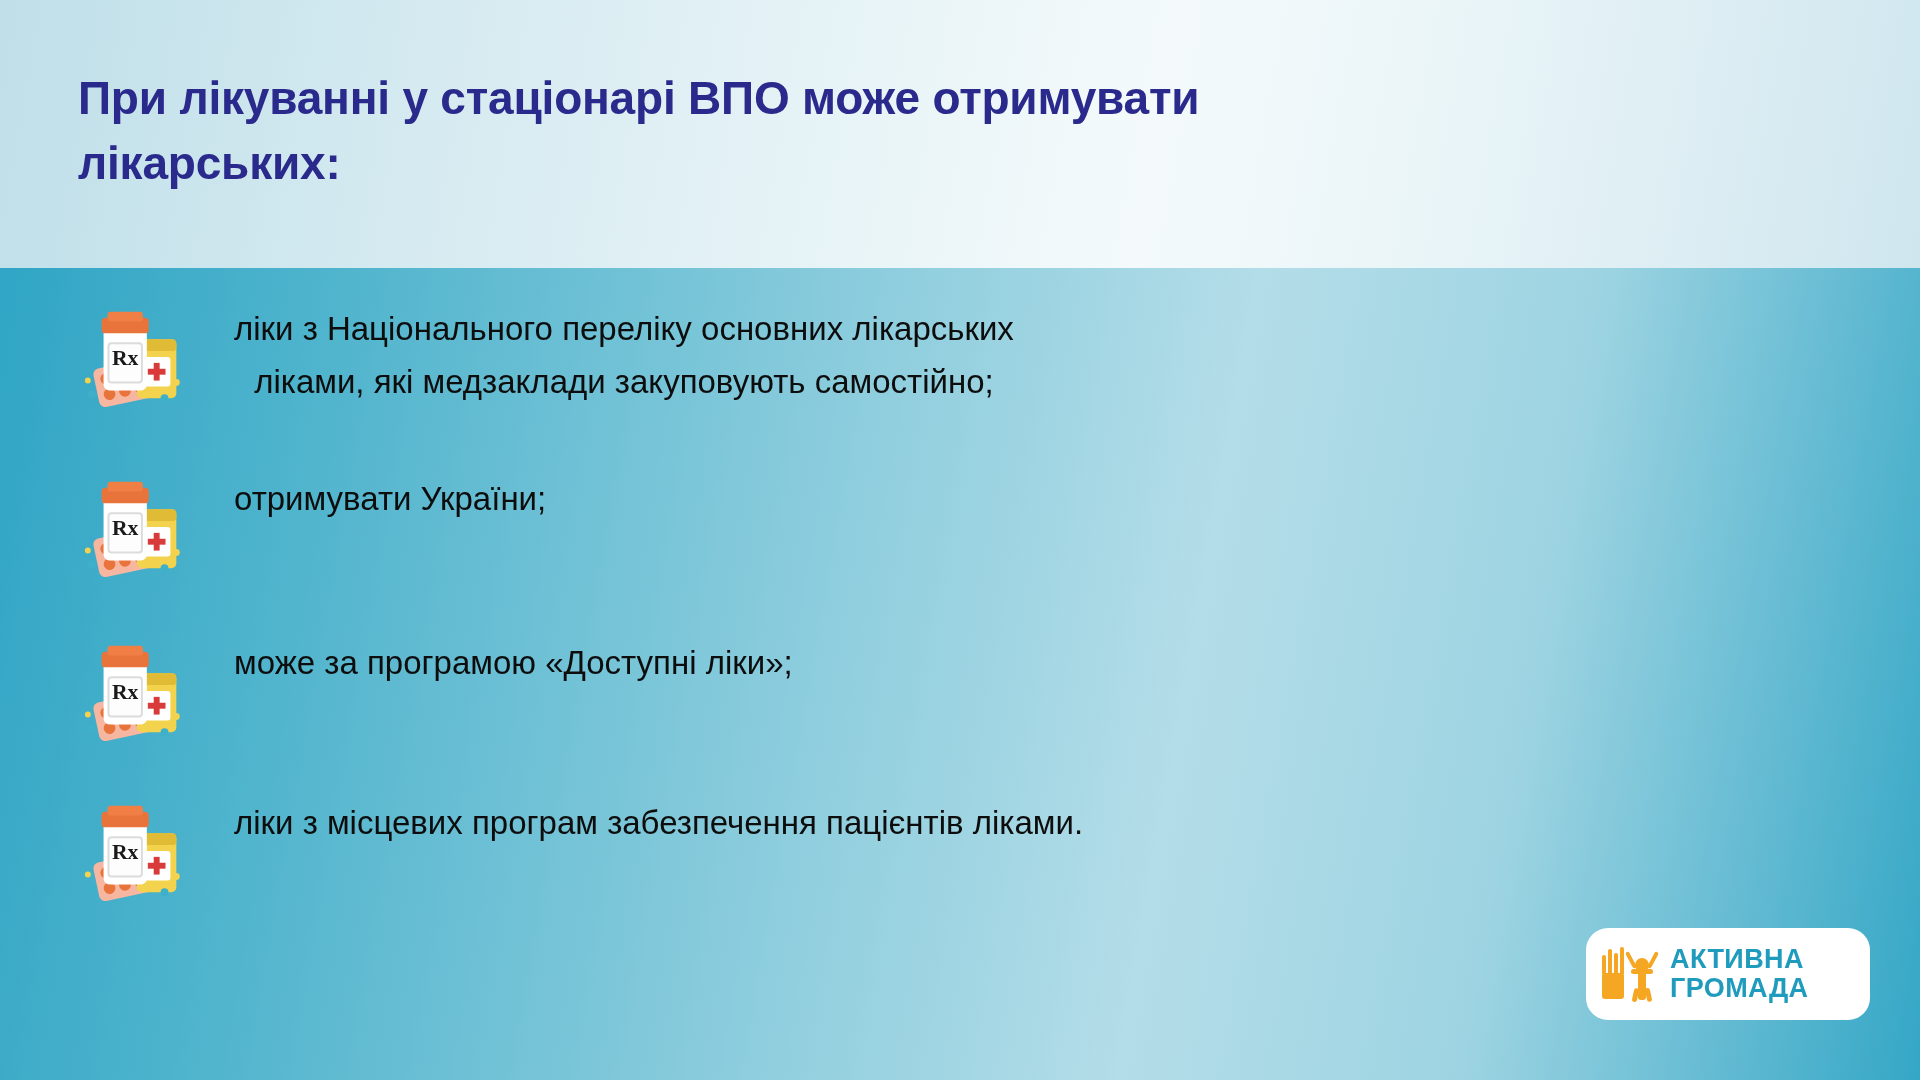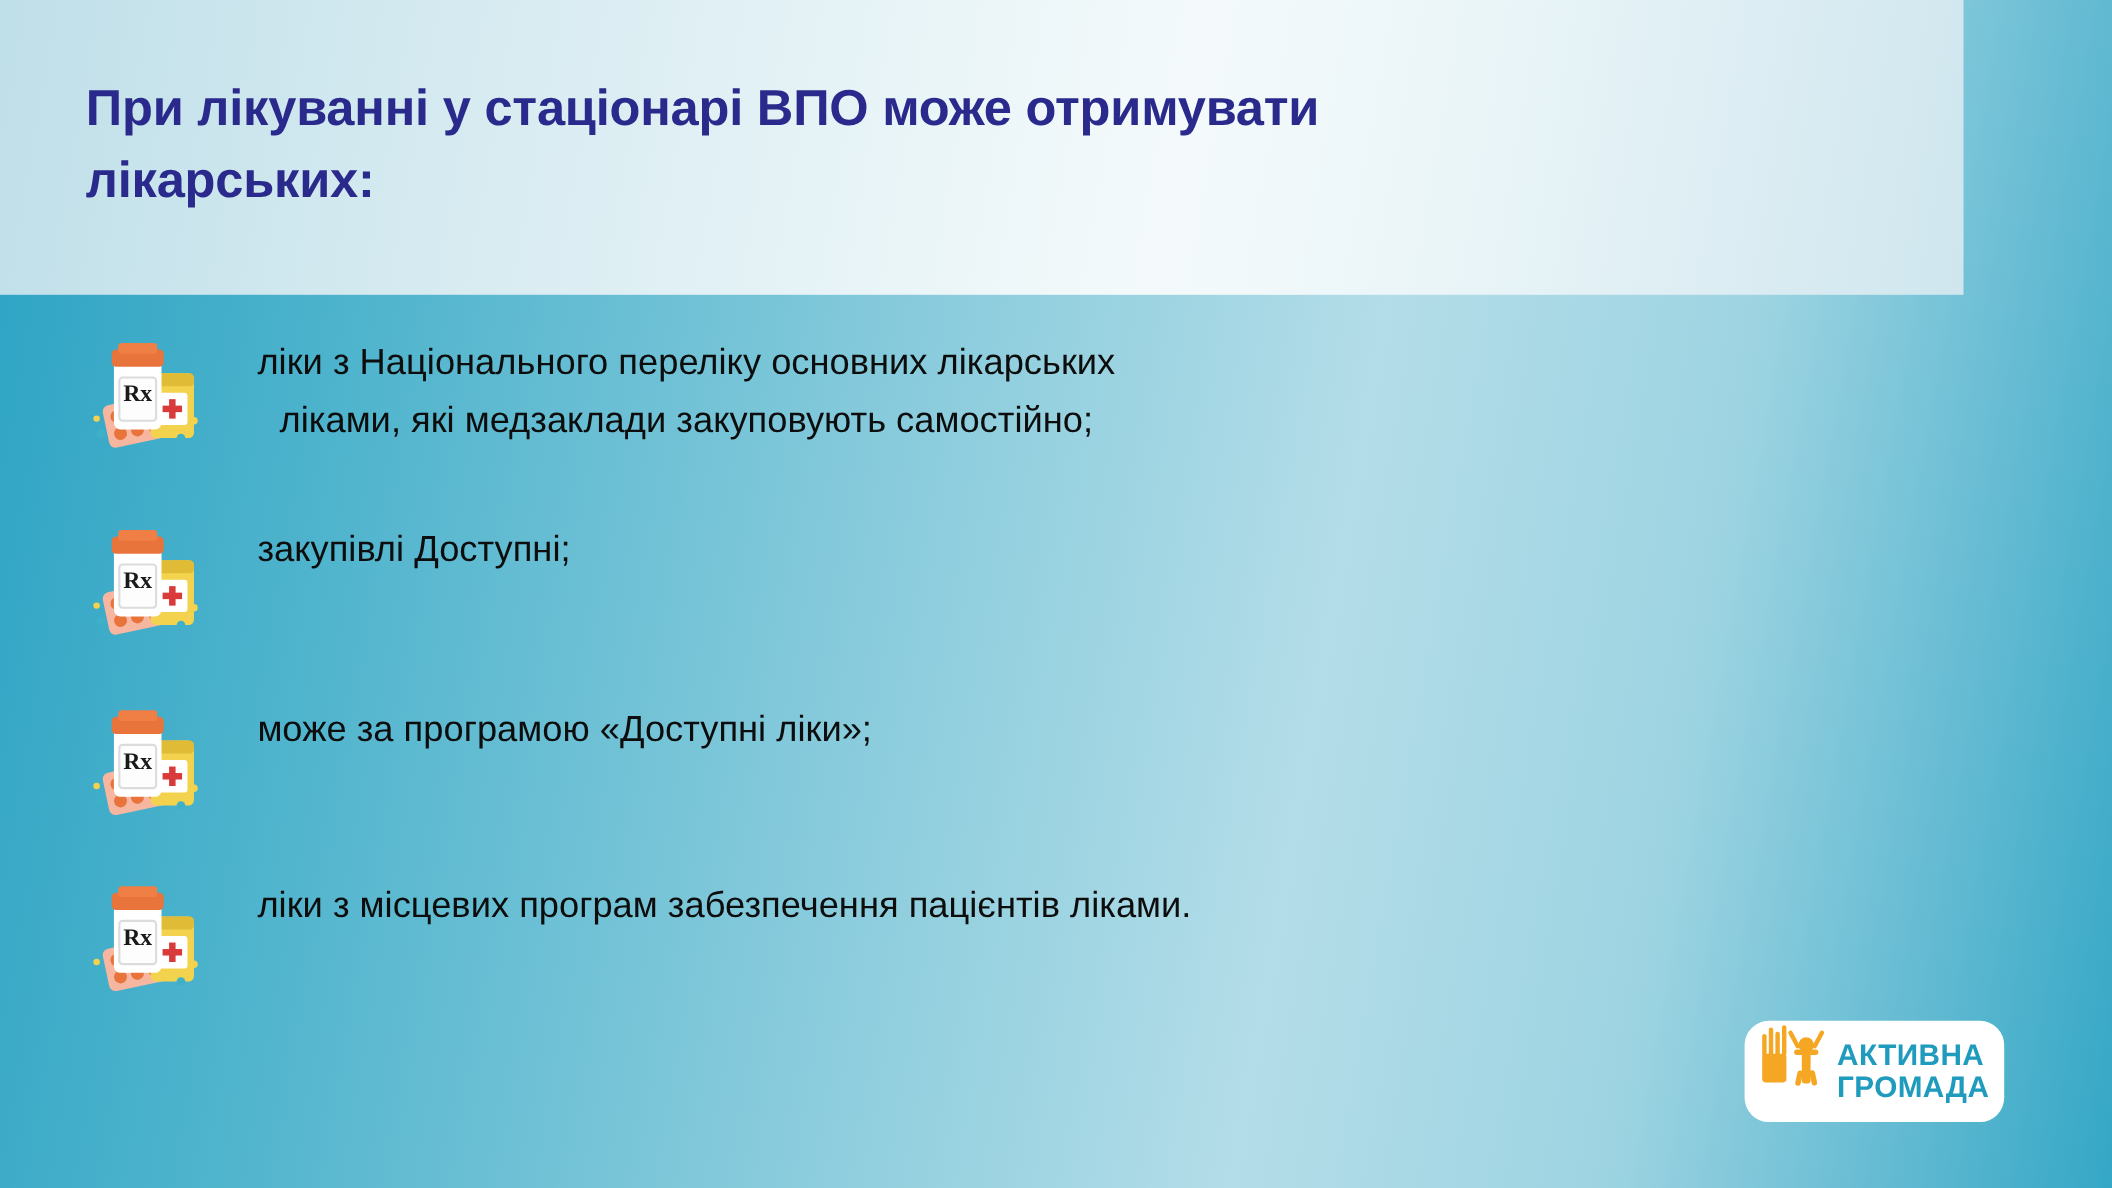--- a/index.html
+++ b/index.html
@@ -18,21 +18,21 @@
     height: 1080px;
     background: linear-gradient(100deg, #2ca3c4 0%, #4fb4cd 18%, #8fcede 45%, #b3dde8 62%, #9ed4e2 78%, #5bb7d0 92%, #34a7c6 100%);
     overflow: hidden;
   }
 
   
   #header-band {
     position: absolute;
     left: 0;
     top: 0;
-    width: 1785px;
+    width: 1920px;
     height: 268px;
     background: linear-gradient(100deg, #bfdfe9 0%, #d3e9f0 20%, #e8f4f7 45%, #f4fafb 60%, #eaf5f8 74%, #dcedf3 88%, #cfe6ee 100%);
     text-decoration: underline;
   }
 
   #title-block {
     position: absolute;
     left: 78px;
     top: 66px;
     width: 1700px;
@@ -91,25 +91,26 @@
   #item-0 { top: 28px; }
   #item-1 { top: 198px; }
   #item-2 { top: 362px; }
   #item-3 { top: 522px; }
 
   
   #logo {
     position: absolute;
     left: 1586px;
     top: 928px;
-    width: 236px;
+    width: 284px;
     height: 92px;
     background: #ffffff;
     border-radius: 22px;
     display: flex;
+    align-items: center;
     padding-left: 12px;
     box-sizing: border-box;
   }
 
   #logo-mark {
     width: 66px;
     height: 62px;
     flex: 0 0 auto;
   }
 
@@ -198,21 +199,21 @@
           <rect x="30" y="16" width="36" height="10" rx="3" fill="#f07f46"></rect>
           <rect x="31" y="48" width="34" height="40" rx="3" fill="#fdfdfd" stroke="#dcdcdc" stroke-width="2"></rect>
           <text x="48" y="70" font-size="22" font-family="'Liberation Serif', serif" font-weight="bold" fill="#1a1a1a" text-anchor="middle">Rx</text>
           <circle cx="14" cy="100" r="4" fill="#3fb0c9"></circle>
             <circle cx="88" cy="104" r="4" fill="#3fb0c9"></circle>
           <circle cx="100" cy="88" r="3.5" fill="#f3d34e"></circle>
             <circle cx="10" cy="86" r="3" fill="#f3d34e"></circle>
         </svg>
       </div>
       <div class="item-text">
-        <div class="txt-line">закупівлі Доступні;</div>
+        <div class="txt-line">отримувати України;</div>
       </div>
     </div>
 
     <div class="list-item" id="item-2">
       <div class="item-icon">
         <svg viewBox="0 0 120 120" width="118" height="118" xmlns="http://www.w3.org/2000/svg">
           <rect x="18" y="68" width="62" height="40" rx="6" transform="rotate(-12 49 88)" fill="#f7b6a0"></rect>
           <g transform="rotate(-12 49 88)">
             <circle cx="30" cy="80" r="6" fill="#e8743c"></circle>
               <circle cx="46" cy="80" r="6" fill="#e8743c"></circle>

